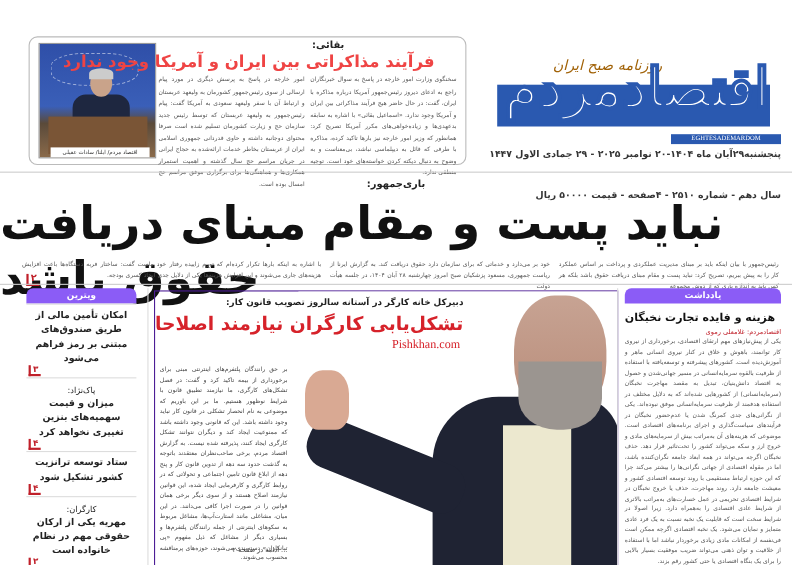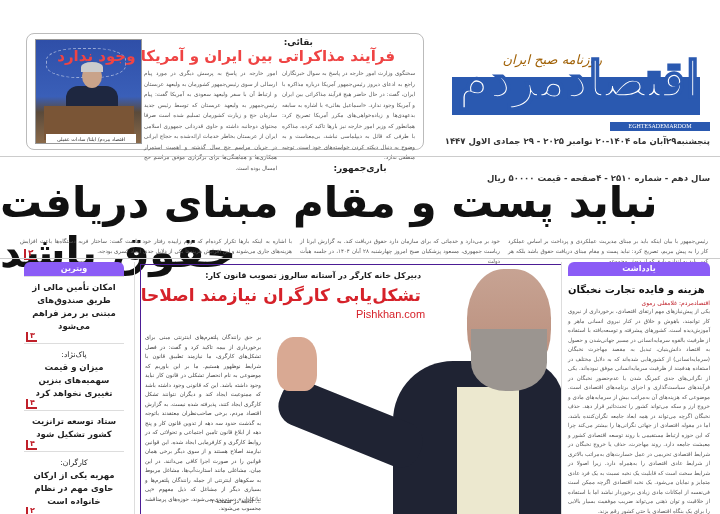--- a/index.html
+++ b/index.html
@@ -46,21 +46,21 @@
   .sec-head { height: 14px; background: #8b5cf6; color: #fff; font-size: 8px; line-height: 14px; text-align: center; border-radius: 6px 6px 0 0; font-weight: bold; }
   .vit-item { position: relative; border-top: 1px solid #ddd; text-align: center; font-size: 8.5px; font-weight: bold; line-height: 13px; color: #222; padding: 4px 2px 10px; }
   .vit-item .k { display: block; font-weight: normal; font-size: 7.5px; }
   .vit-item .pg { position: absolute; left: 2px; bottom: 1px; font-size: 8px; color: #c0202a; border-bottom: 2px solid #c0202a; border-left: 2px solid #c0202a; padding: 0 2px; line-height: 8px; }
   .vcol-rule { position: absolute; left: 134px; top: 262px; width: 1px; height: 252px; background: #ddd; }
 
   
   .story { position: absolute; left: 140px; top: 264px; width: 422px; height: 292px; border: 1px solid #4c1d95; overflow: hidden; }
   .st-kicker { position: absolute; right: 140px; top: 6px; font-size: 8px; font-weight: bold; color: #222; white-space: nowrap; }
   .st-title { position: absolute; right: 140px; top: 20px; font-size: 17px; font-weight: bold; color: #d6222a; white-space: nowrap; }
-  .st-watermark { position: absolute; left: 215px; top: 43px; font-size: 11px; color: #d6222a; direction: ltr; font-family: Liberation Sans, sans-serif; }
+  .st-watermark { position: absolute; left: 215px; top: 43px; font-size: 11px; color: #d6222a; direction: ltr; font-family: Liberation Serif, serif; }
   .st-body { position: absolute; right: 300px; top: 68px; width: 116px; font-size: 5.5px; line-height: 9.5px; color: #444; text-align: justify; }
   .st-cont { position: absolute; right: 300px; top: 232px; font-size: 6px; color: #333; }
   .portrait { position: absolute; left: 130px; top: 0; width: 292px; height: 250px; }
   .p-bg { position: absolute; inset: 0; background: #fff; }
   .p-head { position: absolute; left: 196px; top: 4px; width: 84px; height: 112px; border-radius: 44% 44% 46% 46%; background: linear-gradient(180deg,#c7a393,#b88b78); }
   .p-beard { position: absolute; left: 200px; top: 64px; width: 76px; height: 62px; border-radius: 0 0 46% 46%; background: #9b9590; }
   .p-coat { position: absolute; left: 122px; top: 96px; width: 170px; height: 154px; background: #1f2333; border-radius: 60px 40px 0 0; }
   .p-shirt { position: absolute; left: 186px; top: 122px; width: 62px; height: 128px; background: #ece8cf; }
   .p-arm { position: absolute; left: 10px; top: 108px; width: 150px; height: 46px; background: #1f2333; transform: rotate(22deg); transform-origin: left; border-radius: 20px; }
   .p-hand { position: absolute; left: 6px; top: 72px; width: 40px; height: 54px; background: #d9a993; border-radius: 40% 40% 30% 30%; }
@@ -120,21 +120,21 @@
     <span class="k">پاک‌نژاد:</span>
     <span>میزان و قیمت سهمیه‌های بنزین تغییری نخواهد کرد</span>
     <span class="pg">۴</span>
   </div>
   <div class="vit-item">
     <span>ستاد توسعه ترانزیت کشور تشکیل شود</span>
     <span class="pg">۴</span>
   </div>
   <div class="vit-item">
     <span class="k">کارگران:</span>
-    <span>مهریه یکی از ارکان حاوی مهم در نظام خانواده است</span>
+    <span>مهریه یکی از ارکان حقوقی مهم در نظام خانواده است</span>
     <span class="pg">۲</span>
   </div>
 
 </div>
 <div class="vcol-rule"></div>
 
 <div class="story">
   <div class="portrait">
     <div class="p-bg"></div>
     <div class="p-coat"></div>

